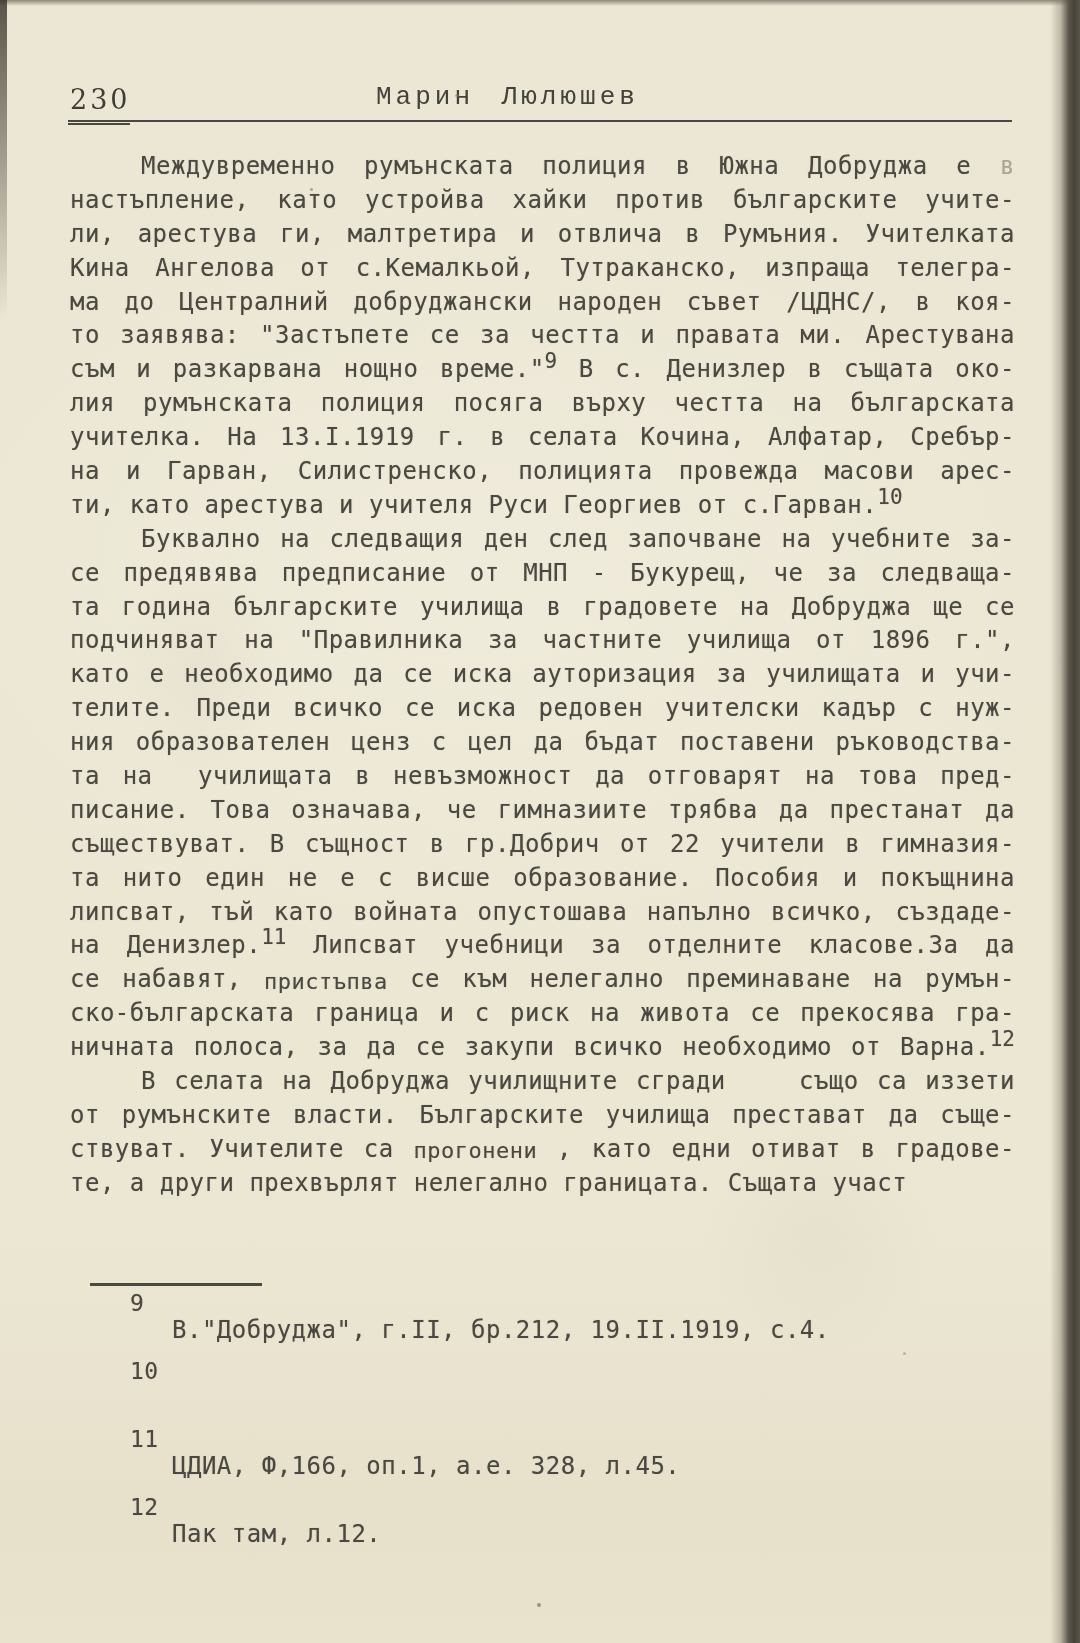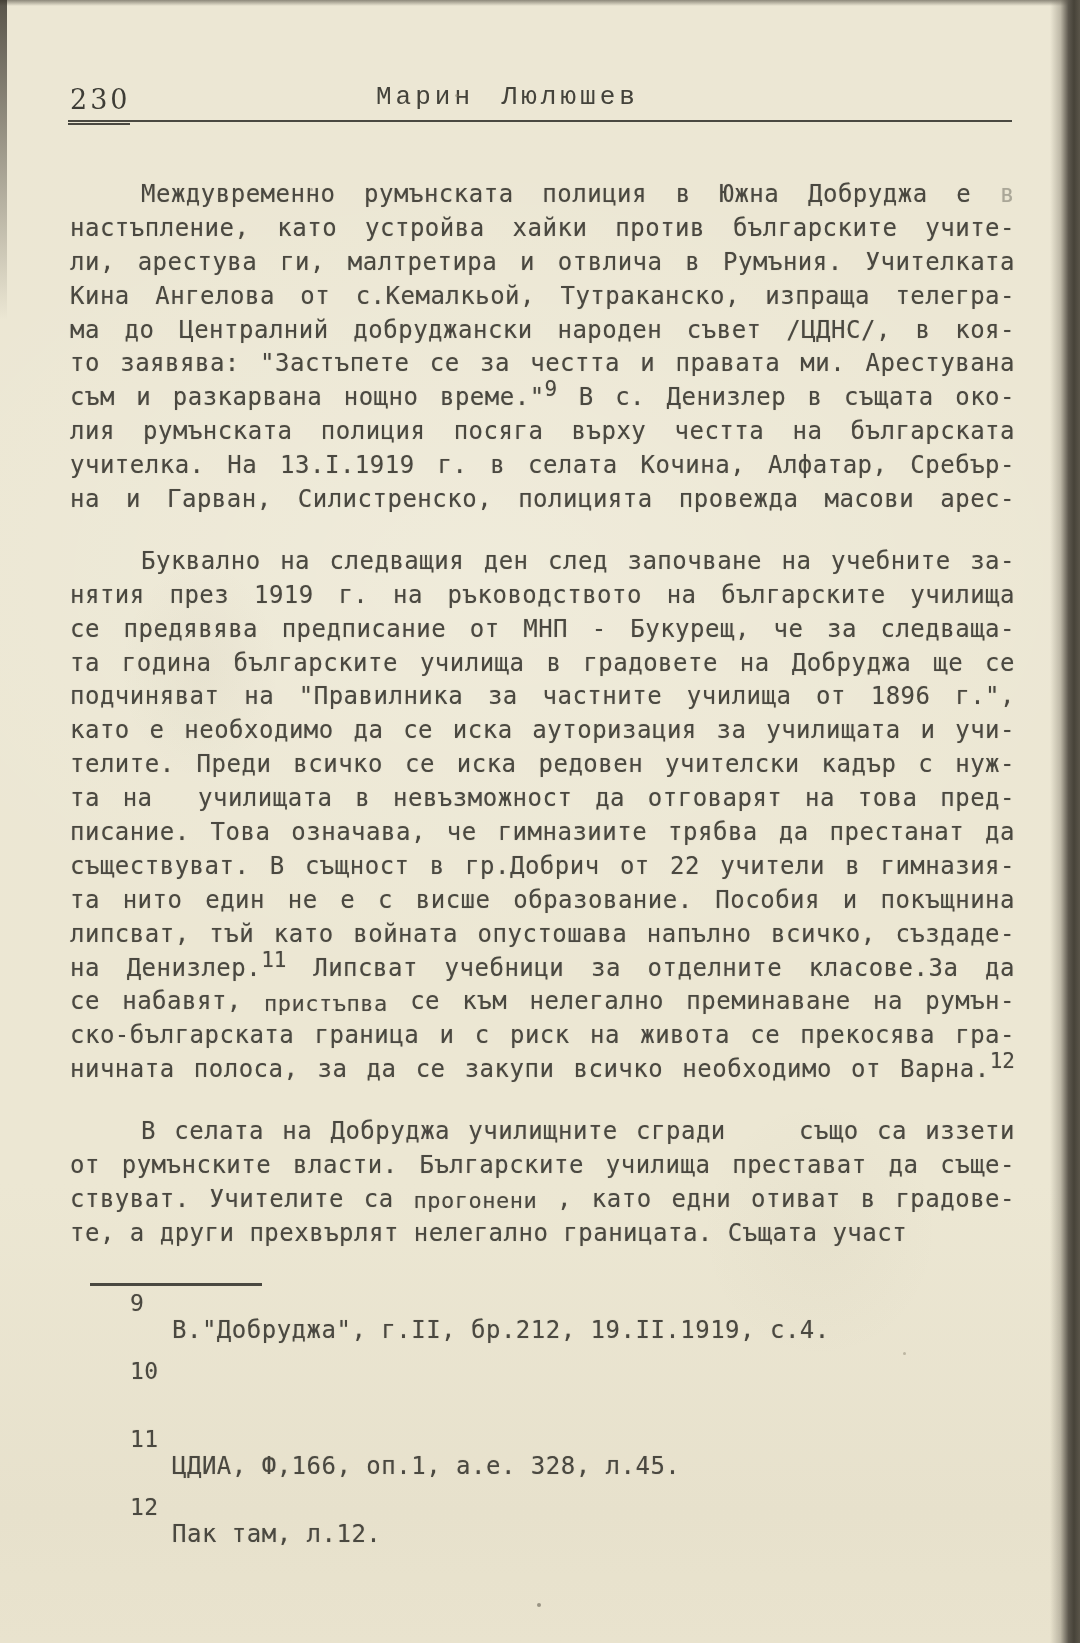--- a/index.html
+++ b/index.html
@@ -48,21 +48,21 @@
   .body-lines{
     position:absolute;left:70px;top:150px;width:945px;
     font-size:24px;letter-spacing:0.5px;
     text-shadow:0 0 1px rgba(74,72,64,.35);
   }
   .line{
     height:33.9px;line-height:33.9px;white-space:normal;
     text-align:justify;text-align-last:justify;
   }
   .line.last{text-align-last:left;}
-  .line.indent{text-indent:71px;margin-top:28px;}
+  .line.indent{text-indent:71px;}
   .sup{font-size:21px;position:relative;top:-9px;letter-spacing:0;}
   .faint{opacity:.4;}
   .small{font-size:22px;position:relative;top:1.5px;}
   
   .footnote-separator{
     position:absolute;left:90px;top:1283px;width:172px;height:3px;background:#4a4941;
   }
   .footnote{
     position:absolute;left:130px;width:860px;
     font-size:24px;letter-spacing:0.5px;color:#4a4840;
@@ -98,27 +98,28 @@
       <div class="line indent"><span>Междувременно румънската полиция в Южна Добруджа е </span><span class="faint">в</span></div>
       <div class="line"><span>настъпление, като устройва хайки против българските учите-</span></div>
       <div class="line"><span>ли, арестува ги, малтретира и отвлича в Румъния. Учителката</span></div>
       <div class="line"><span>Кина Ангелова от с.Кемалкьой, Тутраканско, изпраща телегра-</span></div>
       <div class="line"><span>ма до Централний добруджански народен съвет /ЦДНС/, в коя-</span></div>
       <div class="line"><span>то заявява: "Застъпете се за честта и правата ми. Арестувана</span></div>
       <div class="line"><span>съм и разкарвана нощно време."</span><span class="sup">9</span><span> В с. Денизлер в същата око-</span></div>
       <div class="line"><span>лия румънската полиция посяга върху честта на българската</span></div>
       <div class="line"><span>учителка. На 13.I.1919 г. в селата Кочина, Алфатар, Сребър-</span></div>
       <div class="line"><span>на и Гарван, Силистренско, полицията провежда масови арес-</span></div>
+      <div class="line last"><span>ти, като арестува и учителя Руси Георгиев от с.Гарван.</span><span class="sup">10</span></div>
       <div class="line indent"><span>Буквално на следващия ден след започване на учебните за-</span></div>
-      <div class="line"><span>нятия през 1919 г. на ръководството на българските училища</span></div>
       <div class="line"><span>се предявява предписание от МНП - Букурещ, че за следваща-</span></div>
       <div class="line"><span>та година българските училища в градовете на Добруджа ще се</span></div>
       <div class="line"><span>подчиняват на "Правилника за частните училища от 1896 г.",</span></div>
       <div class="line"><span>като е необходимо да се иска ауторизация за училищата и учи-</span></div>
       <div class="line"><span>телите. Преди всичко се иска редовен учителски кадър с нуж-</span></div>
+      <div class="line"><span>ния образователен ценз с цел да бъдат поставени ръководства-</span></div>
       <div class="line"><span>та на &nbsp;училищата в невъзможност да отговарят на това пред-</span></div>
       <div class="line"><span>писание. Това означава, че гимназиите трябва да престанат да</span></div>
       <div class="line"><span>съществуват. В същност в гр.Добрич от 22 учители в гимназия-</span></div>
       <div class="line"><span>та нито един не е с висше образование. Пособия и покъщнина</span></div>
       <div class="line"><span>липсват, тъй като войната опустошава напълно всичко, създаде-</span></div>
       <div class="line"><span>на Денизлер.</span><span class="sup">11</span><span> Липсват учебници за отделните класове.За да</span></div>
       <div class="line"><span>се набавят, </span><span class="small">пристъпва</span><span> се към нелегално преминаване на румън-</span></div>
       <div class="line"><span>ско-българската граница и с риск на живота се прекосява гра-</span></div>
       <div class="line"><span>ничната полоса, за да се закупи всичко необходимо от Варна.</span><span class="sup">12</span></div>
       <div class="line indent"><span>В селата на Добруджа училищните сгради &nbsp;&nbsp;&nbsp;също са иззети</span></div>

